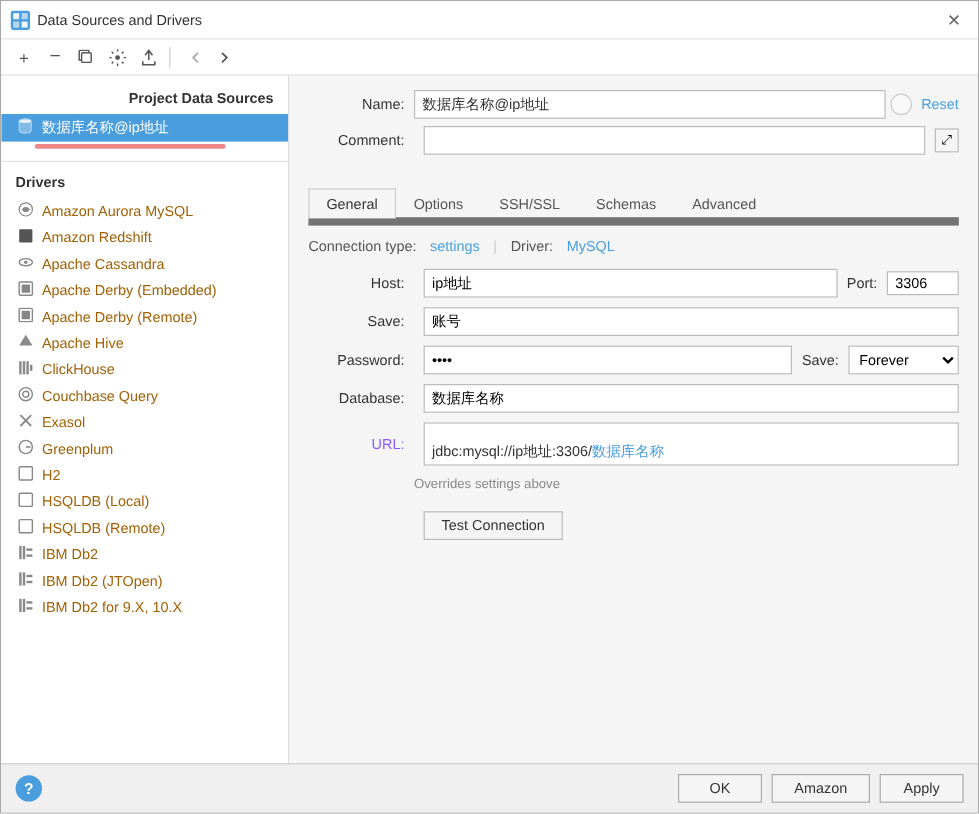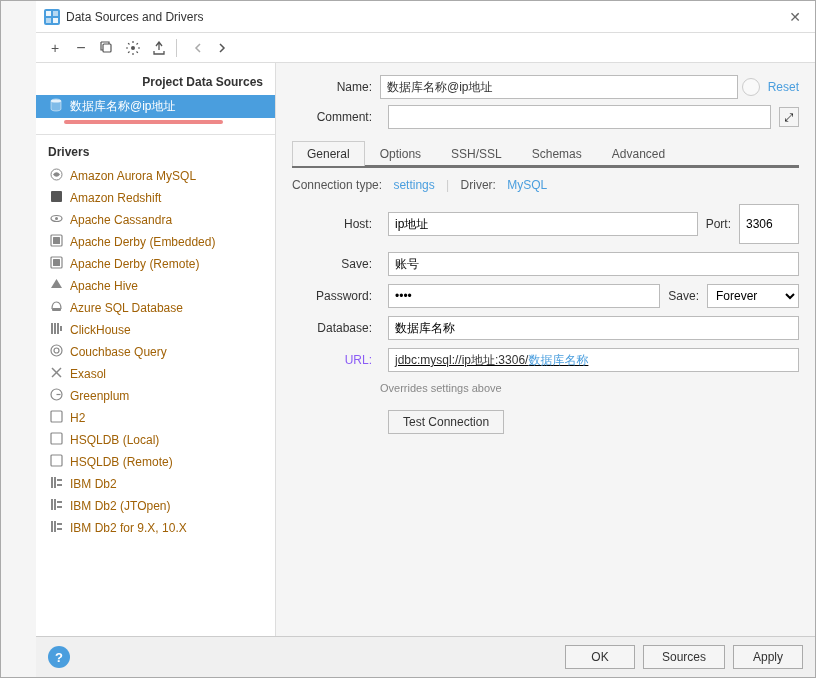--- a/index.html
+++ b/index.html
@@ -15,21 +15,20 @@
       overflow: hidden;
     }
     .dialog {
       width: 816px;
       height: 678px;
       background: #f5f5f5;
       border: 1px solid #aaa;
       box-shadow: 2px 2px 8px rgba(0,0,0,0.3);
       display: flex;
       flex-direction: column;
-      padding-left: 35px;
     }
     .title-bar {
       background: #fff;
       border-bottom: 1px solid #ddd;
       padding: 6px 8px;
       display: flex;
       align-items: center;
       justify-content: space-between;
       height: 32px;
     }
@@ -178,21 +177,21 @@
     .reset-link {
       color: #4a9ede;
       cursor: pointer;
       font-size: 12px;
       text-decoration: none;
       margin-left: 4px;
     }
     .comment-row {
       display: flex;
       align-items: center;
-      margin-bottom: 12px;
+      margin-bottom: 28px;
       gap: 8px;
     }
     .comment-input {
       flex: 1;
       height: 24px;
       border: 1px solid #bbb;
       padding: 2px 6px;
       font-size: 12px;
       background: #fff;
     }
@@ -202,21 +201,21 @@
       border: 1px solid #bbb;
       background: #f5f5f5;
       cursor: pointer;
       font-size: 11px;
       display: flex;
       align-items: center;
       justify-content: center;
     }
     .tabs {
       display: flex;
-      border-bottom: 3px solid #737373;
+      border-bottom: 7px solid #737373;
       margin-bottom: 10px;
     }
     .tab {
       padding: 5px 14px;
       cursor: pointer;
       font-size: 12px;
       color: #555;
       border: 1px solid transparent;
       border-bottom: none;
       background: transparent;
@@ -250,21 +249,21 @@
       padding: 2px 6px;
       font-size: 12px;
       background: #fff;
     }
     .port-label {
       color: #333;
       font-size: 12px;
     }
     .port-input {
       width: 60px;
-      height: 40px;
+      height: 20px;
       border: 1px solid #bbb;
       padding: 2px 6px;
       font-size: 12px;
       background: #fff;
     }
     .save-label {
       color: #333;
       font-size: 12px;
     }
     .save-select {
@@ -487,29 +486,20 @@
 
       <div class="sidebar-item">
         <span class="item-icon">
           <svg width="13" height="13" viewBox="0 0 13 13">
               <polygon points="6.5,1 12,10 1,10" fill="#888"></polygon>
             </svg>
         </span>
         <span class="item-label">Apache Hive</span>
       </div>
 
-      <div class="sidebar-item">
-        <span class="item-icon">
-          <svg width="13" height="13" viewBox="0 0 13 13">
-              <path d="M2 9 Q2 2 6.5 2 Q11 2 11 9" fill="none" stroke="#888" stroke-width="1.2"></path>
-              <rect x="2" y="8" width="9" height="3" rx="1" fill="#888"></rect>
-            </svg>
-        </span>
-        <span class="item-label">Azure SQL Database</span>
-      </div>
 
       <div class="sidebar-item">
         <span class="item-icon">
           <svg width="13" height="13" viewBox="0 0 13 13">
             <rect x="1" y="1" width="2" height="11" fill="#888"></rect>
             <rect x="4" y="1" width="2" height="11" fill="#888"></rect>
             <rect x="7" y="1" width="2" height="11" fill="#888"></rect>
             <rect x="10" y="4" width="2" height="5" fill="#888"></rect>
           </svg>
         </span>
@@ -676,37 +666,37 @@
       <div class="field-group">
         <span style="width:80px; text-align:right; color:#333; font-size:12px; flex-shrink:0;">Database:</span>
         <input type="text" class="host-input" style="margin-left: 8px;" value="数据库名称">
       </div>
 
       
       <div class="field-group url-row" style="align-items: flex-start; flex-direction: column;">
         <div style="display:flex; align-items:center; width:100%; gap:8px;">
           <span style="width:80px; text-align:right; color:#8b5cf6; font-size:12px; flex-shrink:0;">URL:</span>
           <div style="flex:1; margin-left:8px; position:relative;">
-            <div style="display:flex; align-items:flex-end; border:1px solid #bbb; background:#fff; height:24px; padding:2px 6px; font-size:12px;text-decoration:underline;">
+            <div style="display:flex; align-items:flex-end; border:1px solid #bbb; background:#fff; height:36px; padding:2px 6px; font-size:12px;">
               <span style="color:#333;">jdbc:mysql://ip地址:3306/</span>
                 <span style="color:#4a9ede;">数据库名称</span>
             </div>
           </div>
         </div>
         <div class="overrides-text">Overrides settings above</div>
       </div>
 
       
       <button class="test-connection-btn" style="margin-top:8px; margin-left:96px;">Test Connection</button>
     </div>
   </div>
 
   <div class="footer">
     <div class="footer-left">
       <button class="help-btn">?</button>
     </div>
     <div class="footer-right">
       <button class="footer-btn primary">OK</button>
-      <button class="footer-btn">Sources</button>
+      <button class="footer-btn">Amazon</button>
       <button class="footer-btn">Apply</button>
     </div>
   </div>
 </div>
 
 </body></html>

